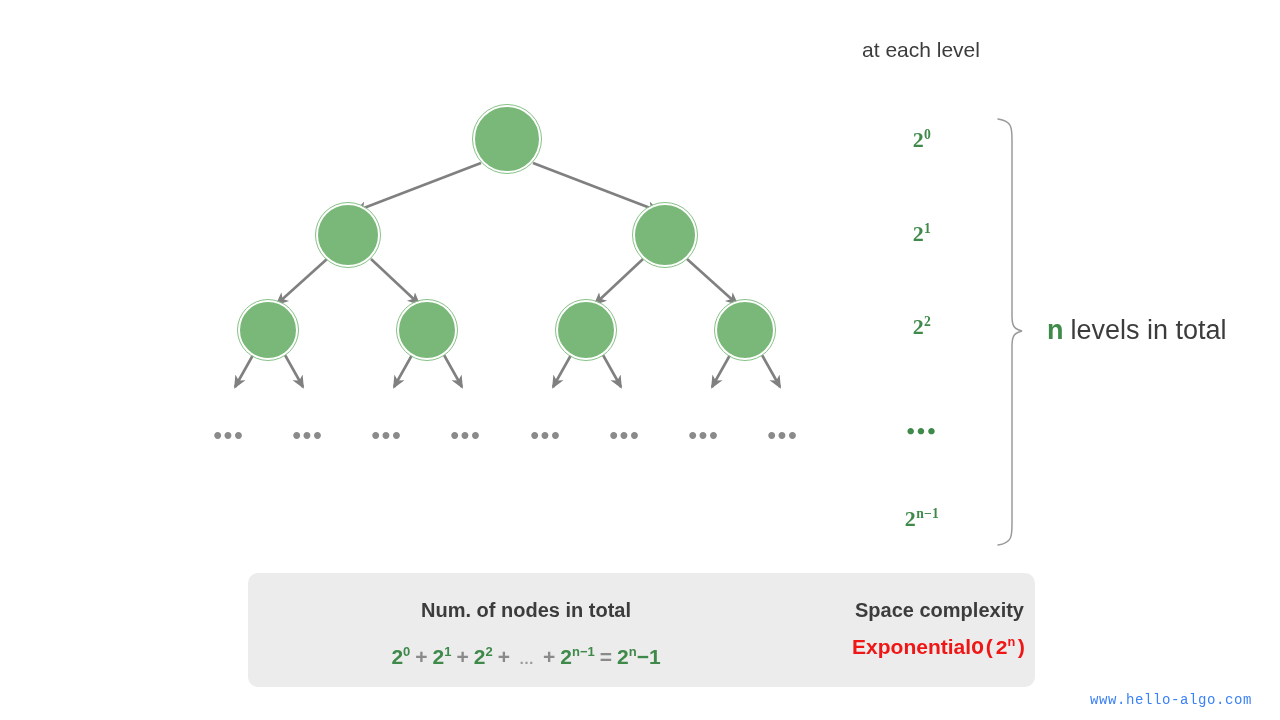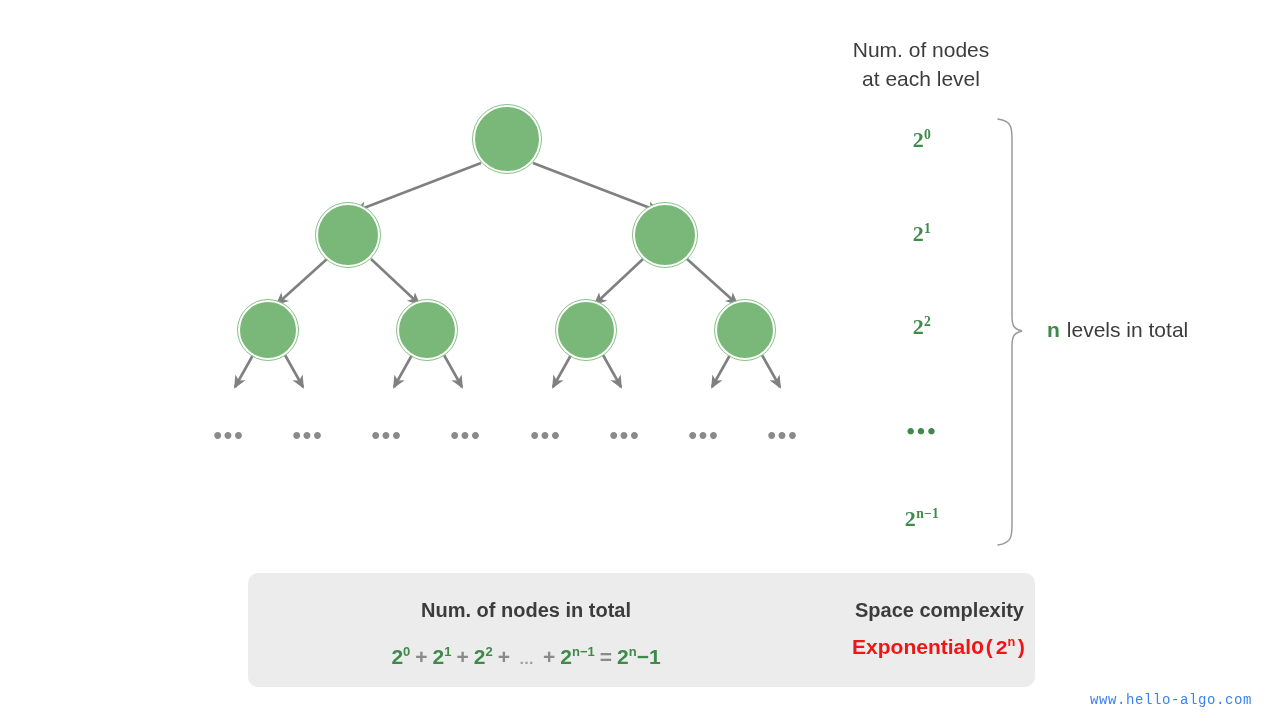--- a/index.html
+++ b/index.html
@@ -63,21 +63,21 @@
     font-size: 21px;
     line-height: 29px;
     text-align: center;
     white-space: nowrap;
     transform: translateX(-50%);
   }
 
   
   .levels-total {
     position: absolute;
-    font-size: 21px;
+    font-size: 27px;
     color: #3c3c3c;
     white-space: nowrap;
     transform: translateY(-50%);
   }
   .levels-total .nvar {
     color: #3f8a4b;
     font-weight: bold;
     margin-right: 7px;
   }
 
@@ -202,21 +202,20 @@
 <div class="tree-dots" style="left:229px; top:435px;">•••</div>
 <div class="tree-dots" style="left:308px; top:435px;">•••</div>
 <div class="tree-dots" style="left:387px; top:435px;">•••</div>
 <div class="tree-dots" style="left:466px; top:435px;">•••</div>
 <div class="tree-dots" style="left:546px; top:435px;">•••</div>
 <div class="tree-dots" style="left:625px; top:435px;">•••</div>
 <div class="tree-dots" style="left:704px; top:435px;">•••</div>
 <div class="tree-dots" style="left:783px; top:435px;">•••</div>
 
 <div class="head-caption" style="left:921px; top:35px;">
-  <div>Num. of nodes</div>
   <div>at each level</div>
 </div>
 
 <div class="level-label" style="left:922px; top:140px;">2<sup>0</sup></div>
 <div class="level-label" style="left:922px; top:234px;">2<sup>1</sup></div>
 <div class="level-label" style="left:922px; top:327px;">2<sup>2</sup></div>
 <div class="level-label dots" style="left:922px; top:431px;">•••</div>
 <div class="level-label" style="left:922px; top:519px;">2<sup>n−1</sup></div>
 
 <div class="levels-total" style="left:1047px; top:330px;">

